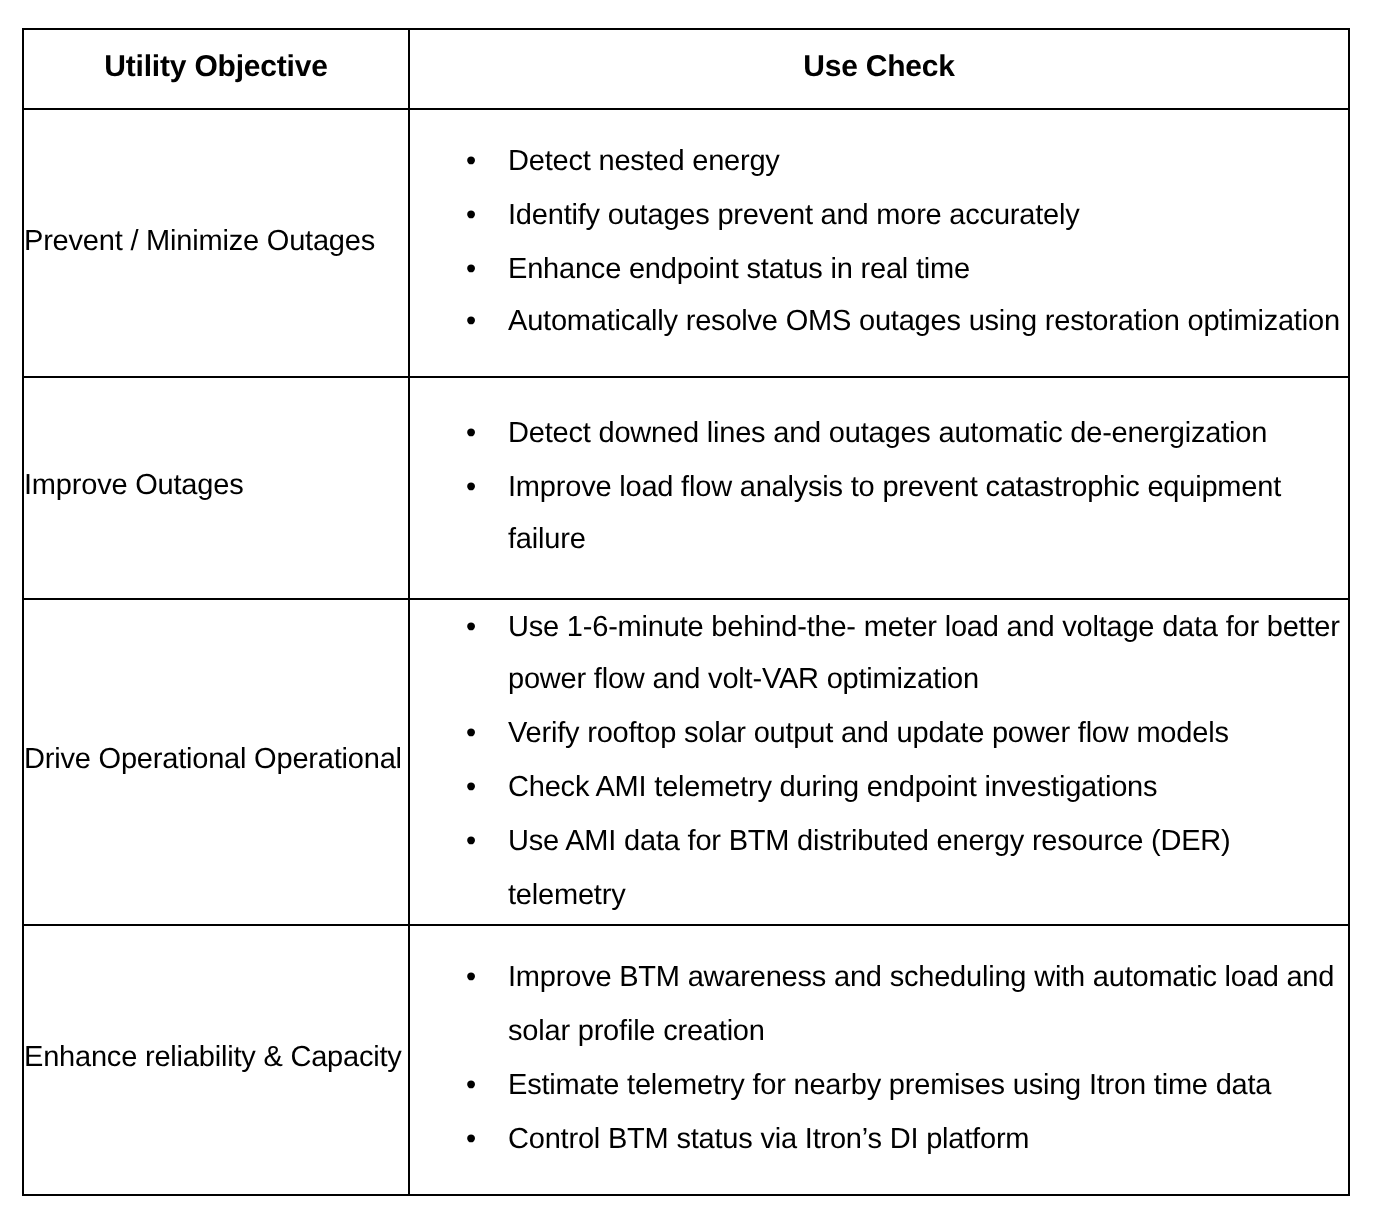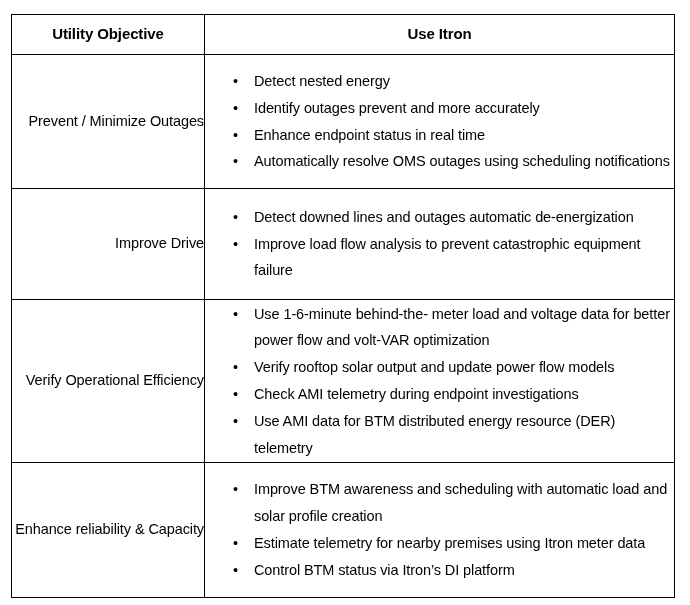--- a/index.html
+++ b/index.html
@@ -50,21 +50,21 @@
     text-align: center;
     font-weight: bold;
     font-size: 15px;
     line-height: 1.25;
     letter-spacing: -0.1px;
     padding: 0 6px;
   }
 
   
   td.objective-cell {
-    text-align: right;
+    text-align: left;
     font-size: 14.5px;
     line-height: 1.62;
     padding: 4px 6px 4px 2px;
     letter-spacing: -0.1px;
   }
   .objective-text {
     display: block;
     white-space: pre-line;
   }
 
@@ -105,68 +105,68 @@
 
 <div class="page">
   <table class="objectives-table">
     <colgroup>
       <col class="col-objective">
       <col class="col-usecase">
     </colgroup>
     <thead>
       <tr>
         <th class="header-cell">Utility Objective</th>
-        <th class="header-cell">Use Itron</th>
+        <th class="header-cell">Use Check</th>
       </tr>
     </thead>
     <tbody>
         <tr class="row-1">
           <td class="objective-cell">
             <span class="objective-text">Prevent / Minimize Outages</span>
           </td>
           <td class="usecase-cell">
             <ul class="usecase-list">
               <li><span class="bullet-glyph">•</span><span class="use-case-text">Detect nested energy</span></li>
               <li><span class="bullet-glyph">•</span><span class="use-case-text">Identify outages prevent and more accurately</span></li>
               <li><span class="bullet-glyph">•</span><span class="use-case-text">Enhance endpoint status in real time</span></li>
-              <li><span class="bullet-glyph">•</span><span class="use-case-text">Automatically resolve OMS outages using scheduling notifications</span></li>
+              <li><span class="bullet-glyph">•</span><span class="use-case-text">Automatically resolve OMS outages using restoration optimization</span></li>
             </ul>
           </td>
         </tr>
         <tr class="row-2">
           <td class="objective-cell">
-            <span class="objective-text">Improve Drive</span>
+            <span class="objective-text">Improve Outages</span>
           </td>
           <td class="usecase-cell">
             <ul class="usecase-list">
               <li><span class="bullet-glyph">•</span><span class="use-case-text">Detect downed lines and outages automatic de-energization</span></li>
               <li><span class="bullet-glyph">•</span><span class="use-case-text">Improve load flow analysis to prevent catastrophic equipment failure</span></li>
             </ul>
           </td>
         </tr>
         <tr class="row-3">
           <td class="objective-cell">
-            <span class="objective-text">Verify Operational Efficiency</span>
+            <span class="objective-text">Drive Operational Operational</span>
           </td>
           <td class="usecase-cell">
             <ul class="usecase-list">
               <li><span class="bullet-glyph">•</span><span class="use-case-text">Use 1-6-minute behind-the- meter load and voltage data for better power flow and volt-VAR optimization</span></li>
               <li><span class="bullet-glyph">•</span><span class="use-case-text">Verify rooftop solar output and update power flow models</span></li>
               <li><span class="bullet-glyph">•</span><span class="use-case-text">Check AMI telemetry during endpoint investigations</span></li>
               <li><span class="bullet-glyph">•</span><span class="use-case-text">Use AMI data for BTM distributed energy resource (DER) telemetry</span></li>
             </ul>
           </td>
         </tr>
         <tr class="row-4">
           <td class="objective-cell">
             <span class="objective-text">Enhance reliability &amp; Capacity</span>
           </td>
           <td class="usecase-cell">
             <ul class="usecase-list">
               <li><span class="bullet-glyph">•</span><span class="use-case-text">Improve BTM awareness and scheduling with automatic load and solar profile creation</span></li>
-              <li><span class="bullet-glyph">•</span><span class="use-case-text">Estimate telemetry for nearby premises using Itron meter data</span></li>
+              <li><span class="bullet-glyph">•</span><span class="use-case-text">Estimate telemetry for nearby premises using Itron time data</span></li>
               <li><span class="bullet-glyph">•</span><span class="use-case-text">Control BTM status via Itron’s DI platform</span></li>
             </ul>
           </td>
         </tr>
       </tbody>
   </table>
 </div>
 
 </body></html>

